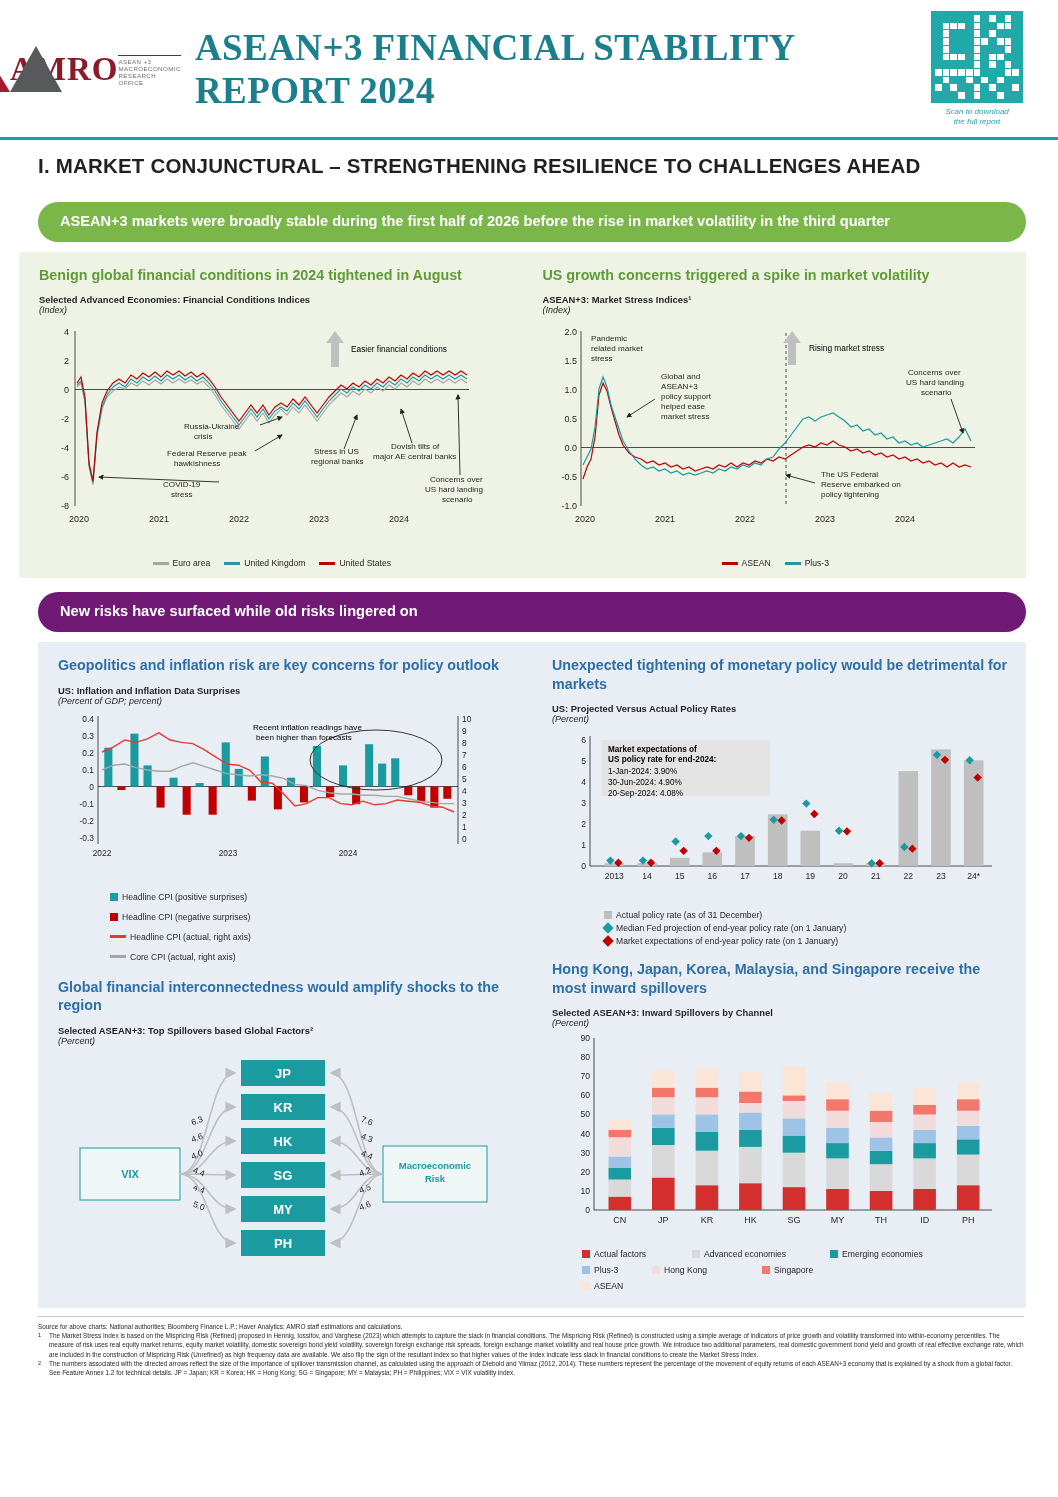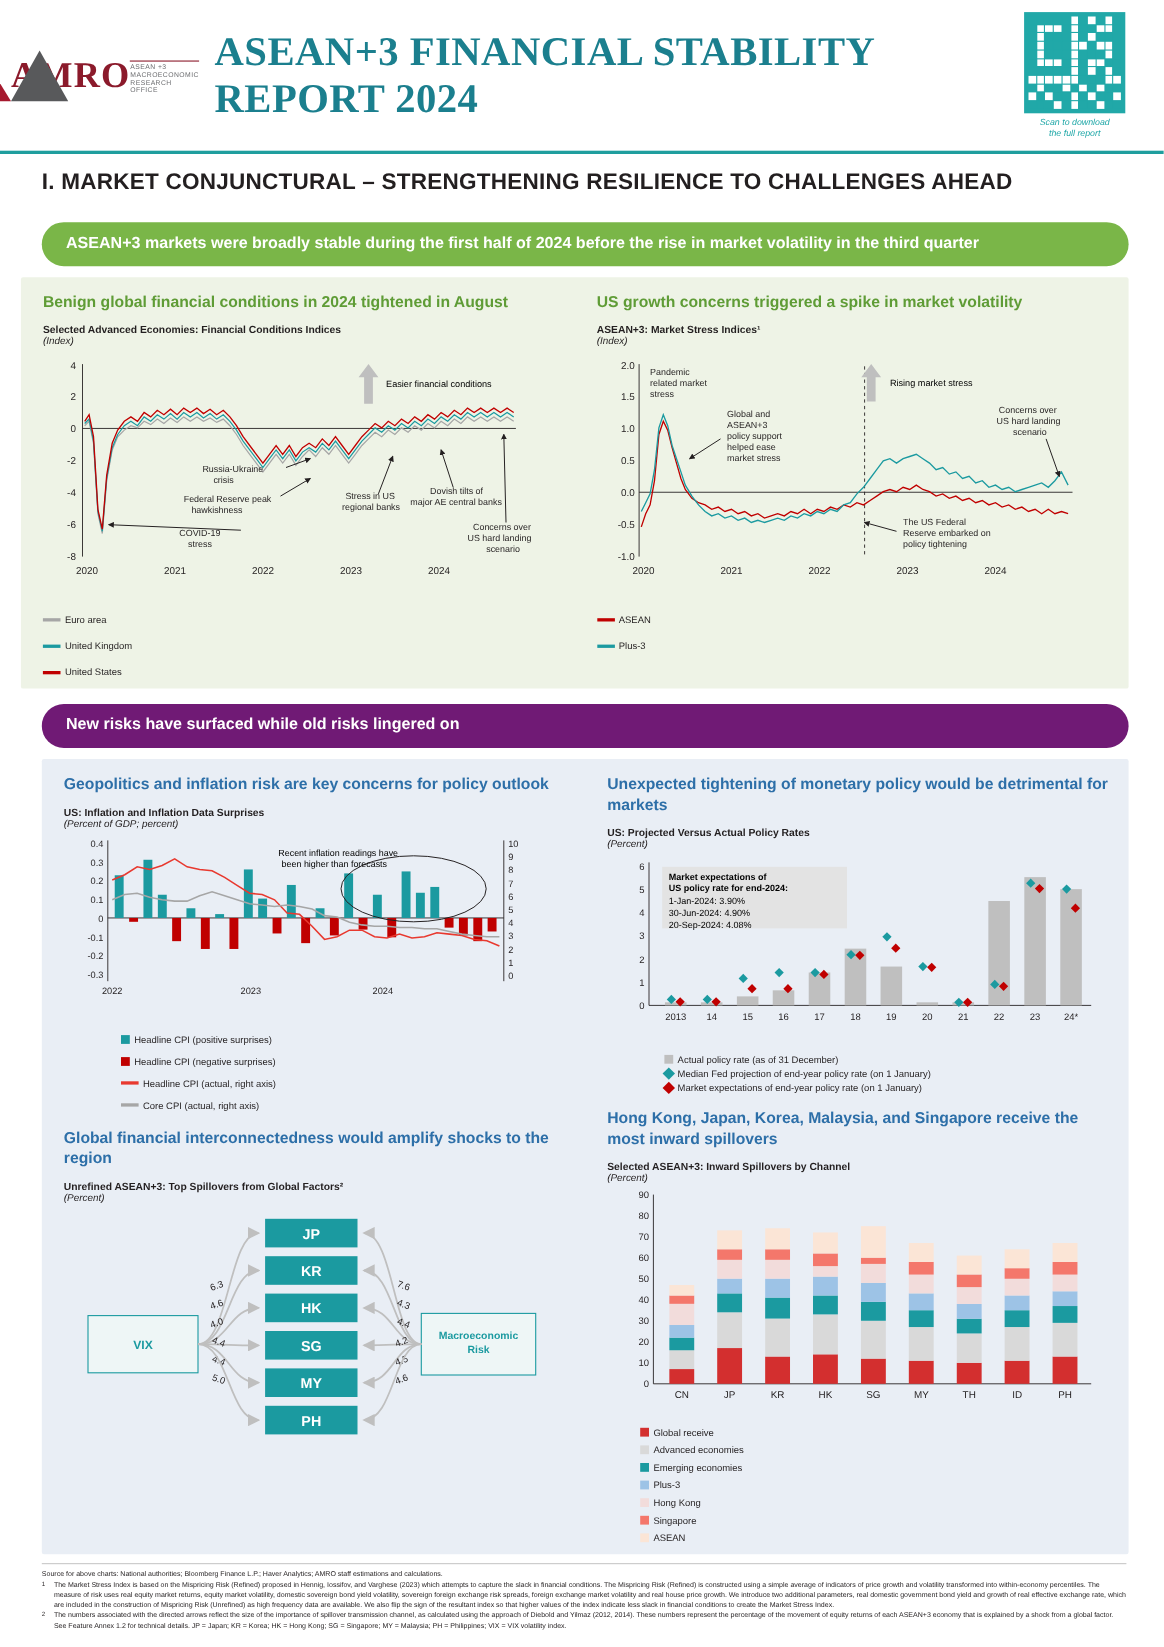--- a/index.html
+++ b/index.html
@@ -54,21 +54,21 @@
   .block-blue  { background:#e9eef5; border-radius:2px; margin:0 32px 0 38px; padding:14px 0 10px 0; position:relative;}
   .banner-wrap { margin:14px 32px 0 38px; }
   .cols { display:flex; }
   .col { width:50%; padding:0 18px 0 20px; }
   .col-h-green { color:#5f9c36; font-weight:bold; font-size:14.3px; line-height:1.3; margin-bottom:10px;}
   .col-h-blue { color:#2d6fa8; font-weight:bold; font-size:14.3px; line-height:1.3; margin-bottom:10px;}
   .chart-title { font-size:9.4px; font-weight:bold; color:#231f20; }
   .chart-sub { font-size:9px; font-style:italic; color:#231f20; margin-bottom:2px;}
   .chart-area { position:relative; }
   svg { display:block; }
-  .legend { display:flex; flex-wrap:wrap; gap:14px; font-size:8.6px; justify-content:center; margin-top:4px;flex-direction:column;}
+  .legend { display:flex; flex-wrap:wrap; gap:14px; font-size:8.6px; justify-content:center; margin-top:4px;}
   .legend .li { display:flex; align-items:center; gap:4px;}
   .lkey { width:16px; height:3px; display:inline-block;}
   .lkey.sq { width:8px; height:8px; }
   .lkey.dia { width:8px;height:8px; transform:rotate(45deg); }
 
   
   .foot { margin:8px 34px 0 38px; font-size:6.4px; line-height:1.45; color:#231f20; border-top:1px solid #c8c8c8; padding-top:5px;}
   .foot .ln { display:flex; gap:4px; }
   .foot .num { width:7px; flex:0 0 7px; font-size:5.6px; }
 </style>
@@ -212,21 +212,21 @@
         <i></i>
       </div>
     <div class="qr-cap" style="white-space:pre-line">Scan to download
 the full report</div>
   </div>
 </div>
 
 <div class="section-title">I. MARKET CONJUNCTURAL – STRENGTHENING RESILIENCE TO CHALLENGES AHEAD</div>
 
 <div class="banner-wrap">
-  <div class="banner green">ASEAN+3 markets were broadly stable during the first half of 2024 before the rise in market volatility in the third quarter</div>
+  <div class="banner green">ASEAN+3 markets were broadly stable during the first half of 2026 before the rise in market volatility in the third quarter</div>
 </div>
 
 <div class="block-green" style="margin-top:10px;">
   <div class="cols">
 
     <div class="col">
       <div class="col-h-green">Benign global financial conditions in 2024 tightened in August</div>
       <div class="chart-title">Selected Advanced Economies: Financial Conditions Indices</div>
       <div class="chart-sub">(Index)</div>
       <div class="chart-area">
@@ -467,21 +467,21 @@
             <i class="lkey" style="background:#e8392f"></i>
             <span>Headline CPI (actual, right axis)</span>
           </span>
         <span class="li" style="width:180px">
             <i class="lkey" style="background:#a6a6a6"></i>
             <span>Core CPI (actual, right axis)</span>
           </span>
       </div>
 
       <div class="col-h-blue" style="margin-top:16px">Global financial interconnectedness would amplify shocks to the region</div>
-      <div class="chart-title">Unrefined ASEAN+3: Top Spillovers from Global Factors²</div>
+      <div class="chart-title">Selected ASEAN+3: Top Spillovers based Global Factors²</div>
       <div class="chart-sub">(Percent)</div>
       <svg width="450" height="250" viewBox="0 0 450 250">
         <defs>
           <marker id="gar" markerWidth="7" markerHeight="7" refX="6" refY="3.5" orient="auto">
             <path d="M0,0 L7,3.5 L0,7 z" fill="#bfbfbf"></path>
           </marker>
         </defs>
 
         <g id="econ-boxes">
             <rect x="183" y="12" width="84" height="26" fill="#1b9aa0"></rect>
@@ -714,21 +714,21 @@
             <text x="242.0" y="193" text-anchor="middle">SG</text>
             <text x="285.6" y="193" text-anchor="middle">MY</text>
             <text x="329.1" y="193" text-anchor="middle">TH</text>
             <text x="372.7" y="193" text-anchor="middle">ID</text>
             <text x="416.2" y="193" text-anchor="middle">PH</text>
           </g>
       </svg>
       <div class="legend" style="justify-content:flex-start;padding-left:30px;gap:6px;column-gap:10px;max-width:420px;">
         <span class="li" style="width:100px">
             <i class="lkey sq" style="background:#d32f2f"></i>
-            <span>Global receive</span>
+            <span>Actual factors</span>
           </span>
         <span class="li" style="width:128px">
             <i class="lkey sq" style="background:#d9d9d9"></i>
             <span>Advanced economies</span>
           </span>
         <span class="li" style="width:128px">
             <i class="lkey sq" style="background:#1b9aa0"></i>
             <span>Emerging economies</span>
           </span>
         <span class="li" style="width:60px">

